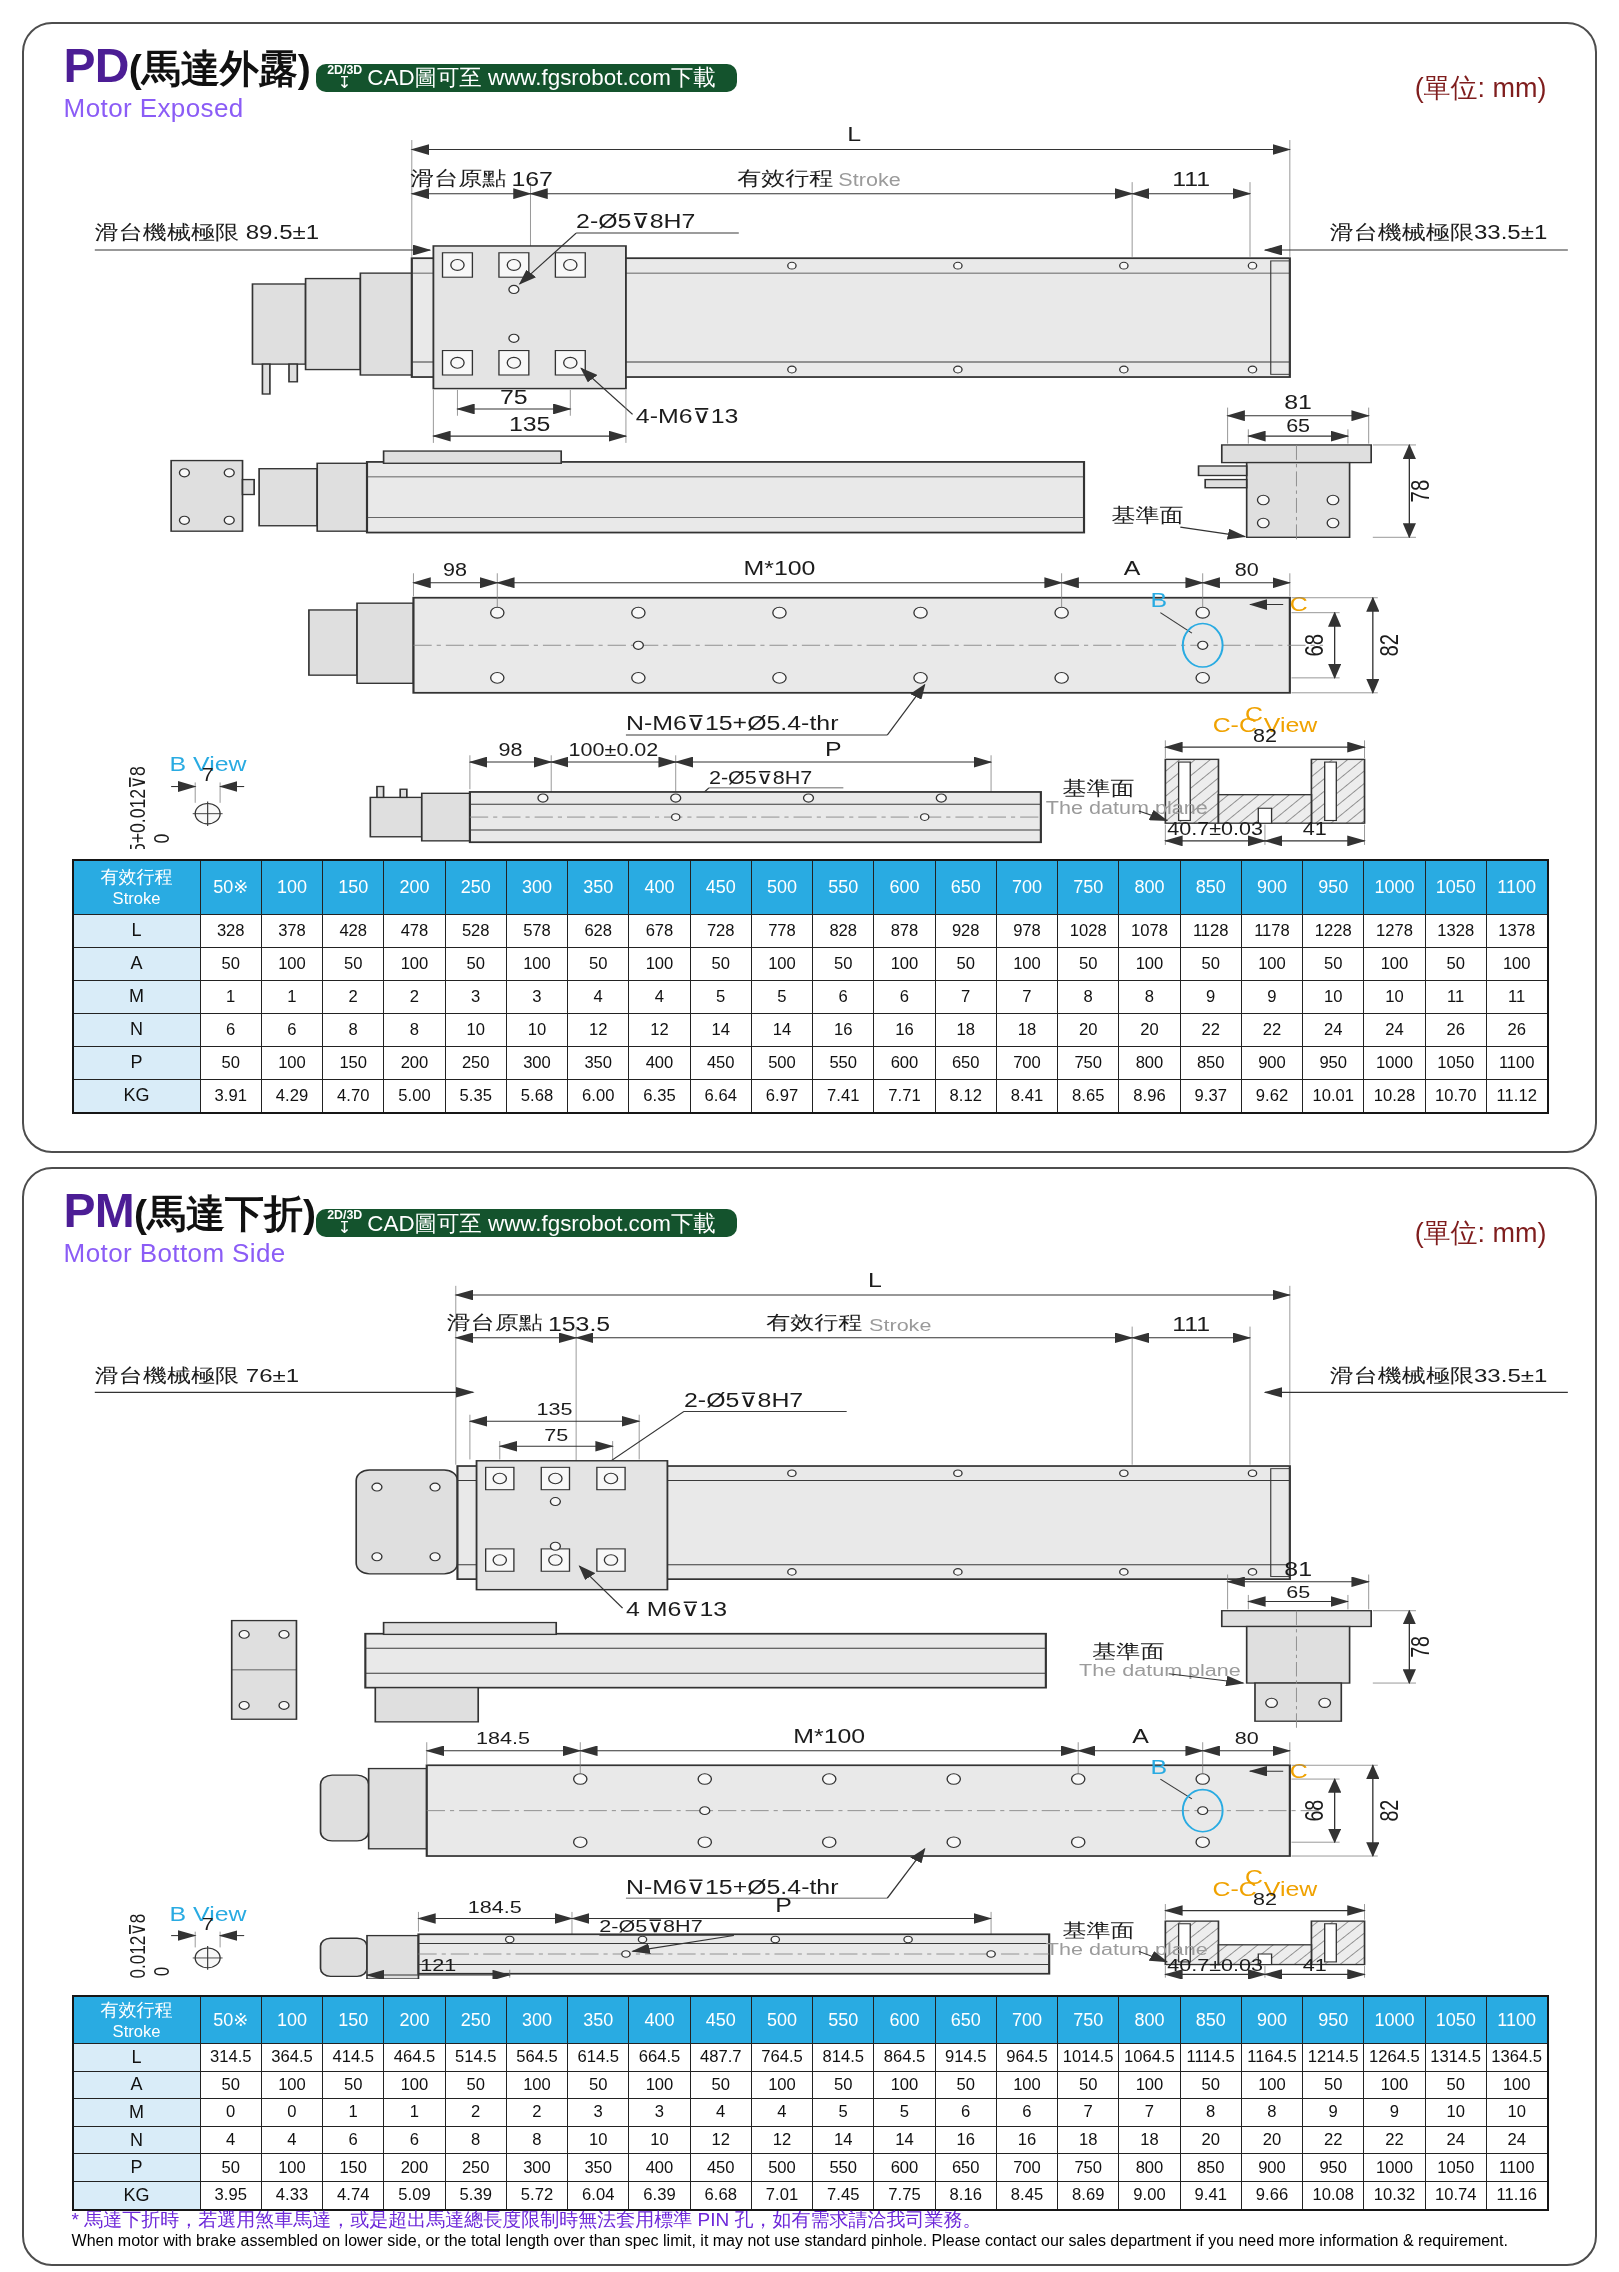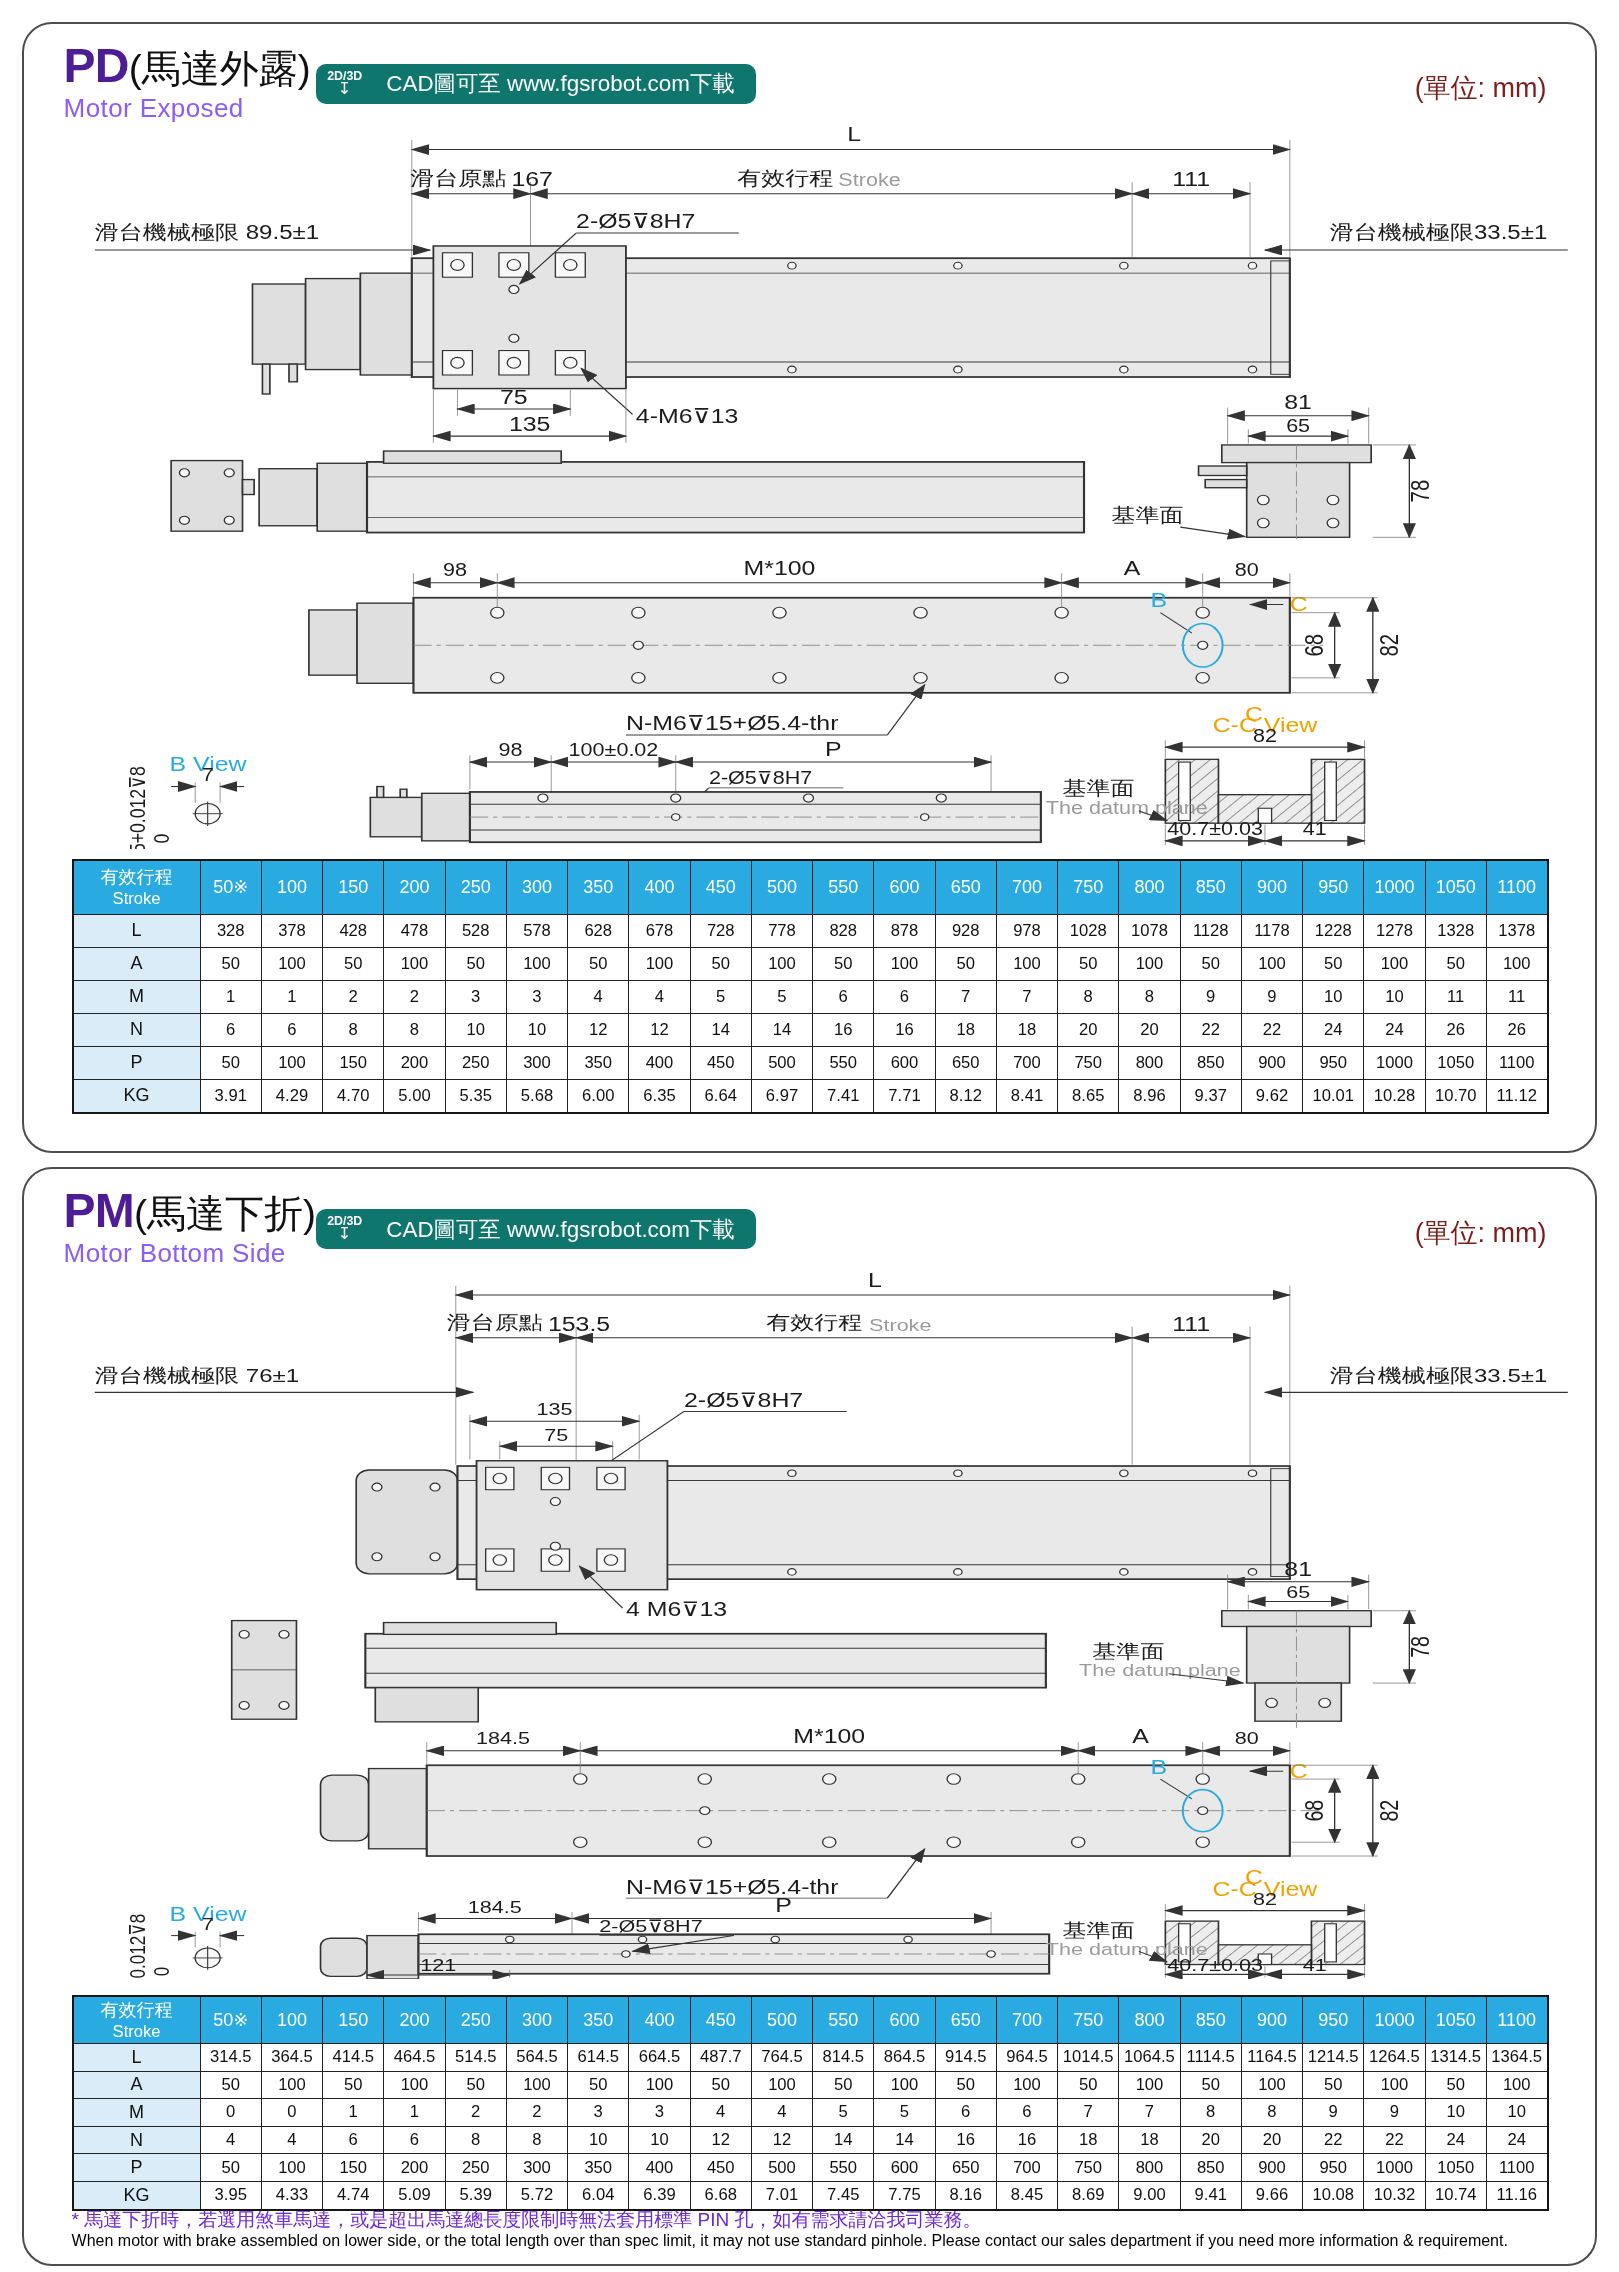--- a/index.html
+++ b/index.html
@@ -4,24 +4,24 @@
 <style>
   html,body{margin:0;padding:0;}
   body{font-family:"Liberation Sans","DejaVu Sans",sans-serif;background:#fff;}
   .page{position:relative;width:1620px;height:2273px;background:#fff;overflow:hidden;}
   .panel{position:absolute;left:21.6px;width:1571px;background:#fff;border:2.5px solid #4d4d4d;border-radius:30px;}
   #panel-pd{top:21.6px;height:1127px;}
   #panel-pm{top:1167px;height:1095px;}
   .sec-head{position:absolute;left:40px;top:18px;}
   .sec-title{white-space:nowrap;line-height:1;}
   .sec-code{color:#4c1d95;font-size:48px;font-weight:bold;letter-spacing:-0.8px;}
-  .sec-cn{color:#111;font-size:39px;font-weight:400;}
+  .sec-cn{color:#111;font-size:39px;font-weight:700;}
   .sec-en{color:#8b5cf6;font-size:26px;margin-top:3.3px;letter-spacing:0.4px;}
-  .cad-btn{position:absolute;left:292px;top:40px;height:40px;background:#0f766e;border-radius:10px;
-           display:flex;align-items:center;gap:24px;padding:0 21.6px 0 11.6px;cursor:pointer;}
+  .cad-btn{position:absolute;left:292px;top:40px;height:28px;background:#14532d;border-radius:10px;
+           display:flex;align-items:center;gap:5px;padding:0 21.6px 0 11.6px;cursor:pointer;}
   .cad-badge{display:flex;flex-direction:column;align-items:center;color:#fff;line-height:1;}
   .cad-badge .b1{font-size:12.4px;font-weight:bold;}
   .cad-badge .b2{font-size:16.6px;margin-top:-1.7px;}
   .cad-label{color:#fff;font-size:22.4px;white-space:nowrap;}
   .unit{position:absolute;right:48px;top:46px;font-size:27px;color:#7f1d1d;}
   .drawing{position:absolute;left:21.6px;}
   #pd-drawing{top:78px;width:1527px;height:747px;}
   #pm-drawing{top:80px;width:1527px;height:730px;}
   .spec-table{position:absolute;left:48px;border-collapse:collapse;table-layout:fixed;width:1477px;
               border:2.5px solid #161616;}

